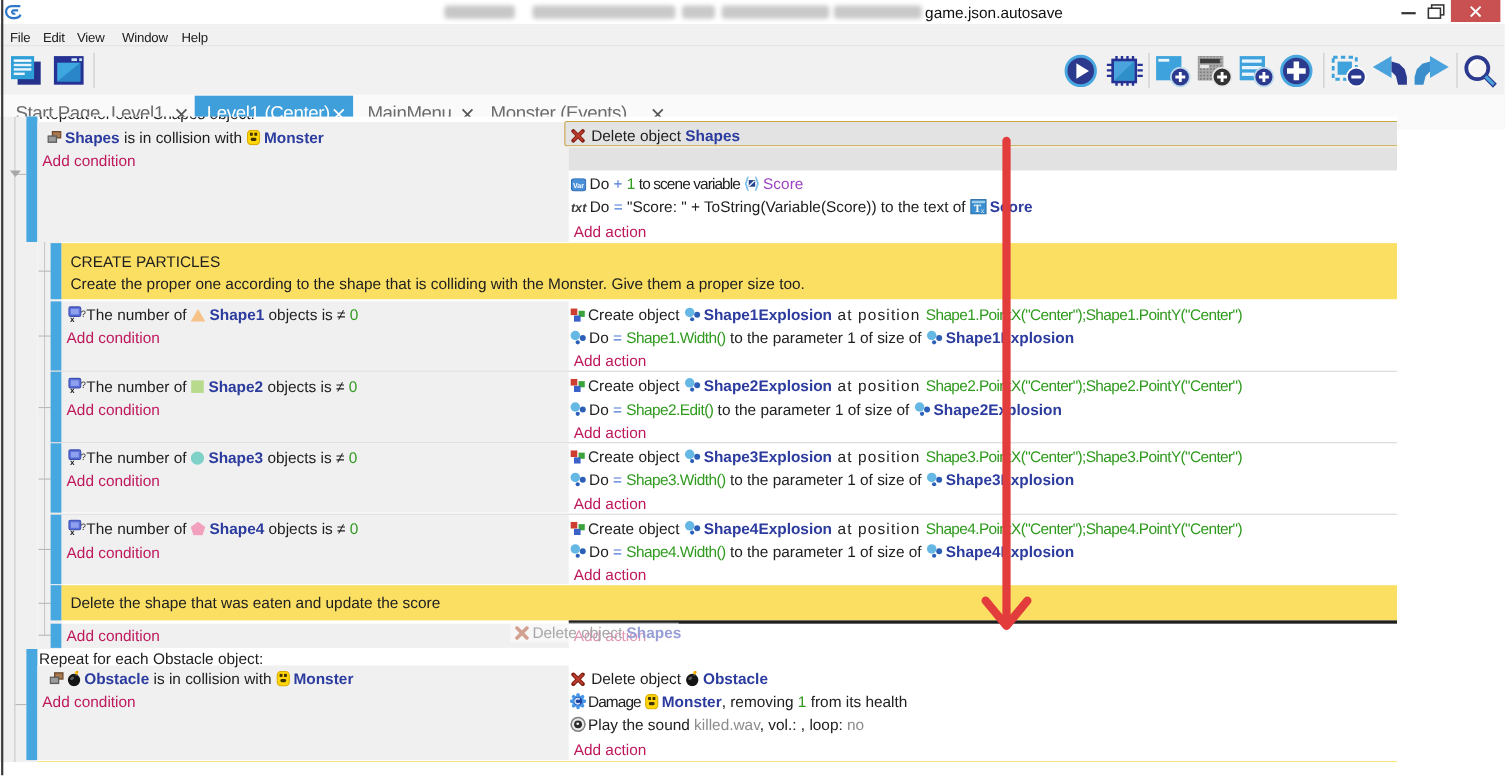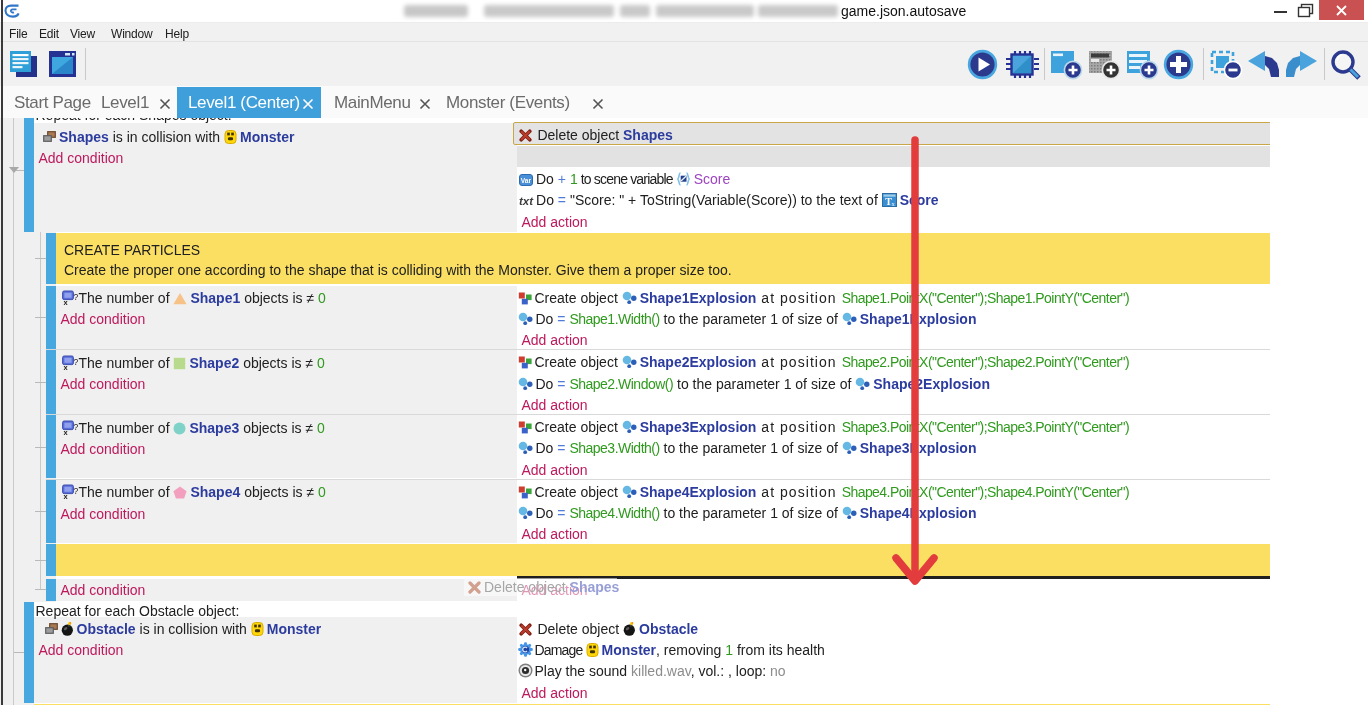--- a/index.html
+++ b/index.html
@@ -153,21 +153,21 @@
   </svg>
 <div class="t tab" style="left:334px;top:94px">MainMenu</div>
 <svg class="isvg" style="left:419px;top:98px" width="12" height="12" viewBox="0 0 12 12">
     <path d="M1.5 1.5 L10.5 10.5 M10.5 1.5 L1.5 10.5" stroke="#555" stroke-width="1.6"></path>
   </svg>
 <div class="t tab" style="left:446px;top:94px">Monster (Events)</div>
 <svg class="isvg" style="left:592px;top:98px" width="12" height="12" viewBox="0 0 12 12">
     <path d="M1.5 1.5 L10.5 10.5 M10.5 1.5 L1.5 10.5" stroke="#555" stroke-width="1.6"></path>
   </svg>
 
-<div id="sheet" class="ab" style="left:0;top:118px;width:1270px;height:587px;background:#fff;overflow:hidden">
+<div id="sheet" class="ab" style="left:0;top:106px;width:1270px;height:587px;background:#fff;overflow:hidden">
 
  <div class="ab" style="left:0;top:0;width:34px;height:587px;background:#f0f0f0"></div>
  <div class="ab" style="left:34px;top:113.5px;width:22px;height:370px;background:#f0f0f0"></div>
 
  <div class="ab" style="left:13px;top:0;width:1px;height:587px;background:#c9c9c9"></div>
  <div class="ab" style="left:40px;top:113.5px;width:1px;height:358px;background:#c9c9c9"></div>
  <div class="ab" style="left:14px;top:52px;width:10px;height:1px;background:#b9b9b9"></div>
  <div class="ab" style="left:14px;top:534px;width:10px;height:1px;background:#b9b9b9"></div>
  <svg class="isvg" style="left:8px;top:48px" width="12" height="8" viewBox="0 0 12 8">
       <path d="M1 1 L11 1 L6 7 Z" fill="#a8a8a8"></path>
@@ -272,21 +272,21 @@
         <rect x="3.8" y="7.8" width="6" height="5.6" fill="#3a62c8"></rect>
       </svg>Create object <svg width="16" height="14" viewBox="0 0 16 14" style="display:inline-block;vertical-align:-2px;margin:0 2px 0 0">
         <circle cx="5" cy="5" r="4.3" fill="#66b8e4"></circle>
         <circle cx="11.8" cy="7.2" r="2.7" fill="#2b5fb8"></circle>
         <circle cx="7.2" cy="11.2" r="1.9" fill="#2b5fb8"></circle>
       </svg><span class="b">Shape2Explosion</span><span class="ap"> at position </span><span class="g gx">Shape2.PointX("Center");Shape2.PointY("Center")</span></div>
  <div class="t" style="left:517.5px;top:257.55px"><svg width="16" height="14" viewBox="0 0 16 14" style="display:inline-block;vertical-align:-2px;margin:0 2px 0 0">
         <circle cx="5" cy="5" r="4.3" fill="#66b8e4"></circle>
         <circle cx="11.8" cy="7.2" r="2.7" fill="#2b5fb8"></circle>
         <circle cx="7.2" cy="11.2" r="1.9" fill="#2b5fb8"></circle>
-      </svg>Do <span class="o">= </span><span class="g gw">Shape2.Window()</span> to the parameter 1 of size of <svg width="16" height="14" viewBox="0 0 16 14" style="display:inline-block;vertical-align:-2px;margin:0 2px 0 0">
+      </svg>Do <span class="o">= </span><span class="g gw">Shape2.Edit()</span> to the parameter 1 of size of <svg width="16" height="14" viewBox="0 0 16 14" style="display:inline-block;vertical-align:-2px;margin:0 2px 0 0">
         <circle cx="5" cy="5" r="4.3" fill="#66b8e4"></circle>
         <circle cx="11.8" cy="7.2" r="2.7" fill="#2b5fb8"></circle>
         <circle cx="7.2" cy="11.2" r="1.9" fill="#2b5fb8"></circle>
       </svg><span class="b">Shape2Explosion</span></div>
  <div class="t ph" style="left:521.5px;top:278.85px">Add action</div>
  <div class="ab" style="left:46px;top:295.9px;width:1305px;height:1px;background:#d9d9d9"></div>
 
  <div class="ab" style="left:46px;top:297.0px;width:10px;height:63.25px;background:#47a8e0"></div>
  <div class="ab" style="left:56px;top:297.0px;width:460.5px;height:63.25px;background:#f0f0f0"></div>
  <div class="t" style="left:61.5px;top:301.5px"><svg width="16" height="15" viewBox="0 0 16 15" style="display:inline-block;vertical-align:-2px;margin:0 1px 0 0">
@@ -345,20 +345,21 @@
         <circle cx="7.2" cy="11.2" r="1.9" fill="#2b5fb8"></circle>
       </svg>Do <span class="o">= </span><span class="g gw">Shape4.Width()</span> to the parameter 1 of size of <svg width="16" height="14" viewBox="0 0 16 14" style="display:inline-block;vertical-align:-2px;margin:0 2px 0 0">
         <circle cx="5" cy="5" r="4.3" fill="#66b8e4"></circle>
         <circle cx="11.8" cy="7.2" r="2.7" fill="#2b5fb8"></circle>
         <circle cx="7.2" cy="11.2" r="1.9" fill="#2b5fb8"></circle>
       </svg><span class="b">Shape4Explosion</span></div>
  <div class="t ph" style="left:521.5px;top:408.35px">Add action</div>
 
  <div class="ab" style="left:46px;top:425.5px;width:10px;height:32.5px;background:#47a8e0"></div>
  <div class="ab" style="left:56px;top:425.5px;width:1295.5px;height:32.5px;background:#fbdf63"></div>
+ <div class="t" style="left:64px;top:434px">Delete the shape that was eaten and update the score</div>
 
  <div class="ab" style="left:517px;top:458.2px;width:834px;height:2.4px;background:#1f1f1f"></div>
 
  <div class="ab" style="left:46px;top:460.5px;width:10px;height:22px;background:#47a8e0"></div>
  <div class="ab" style="left:56px;top:460.5px;width:460.5px;height:22px;background:#f0f0f0"></div>
  <div class="t ph" style="left:60.5px;top:463.5px">Add condition</div>
  <div class="t ph" style="left:521.5px;top:464px">Add action</div>
 
  <div class="ab" style="left:463.5px;top:459.5px;width:153px;height:18px;background:rgba(253,253,253,.55)"></div>
  <div class="t" style="left:468px;top:460.5px"><svg width="13" height="13" viewBox="0 0 13 13" style="display:inline-block;vertical-align:-2px;margin-right:3px;opacity:.55">

